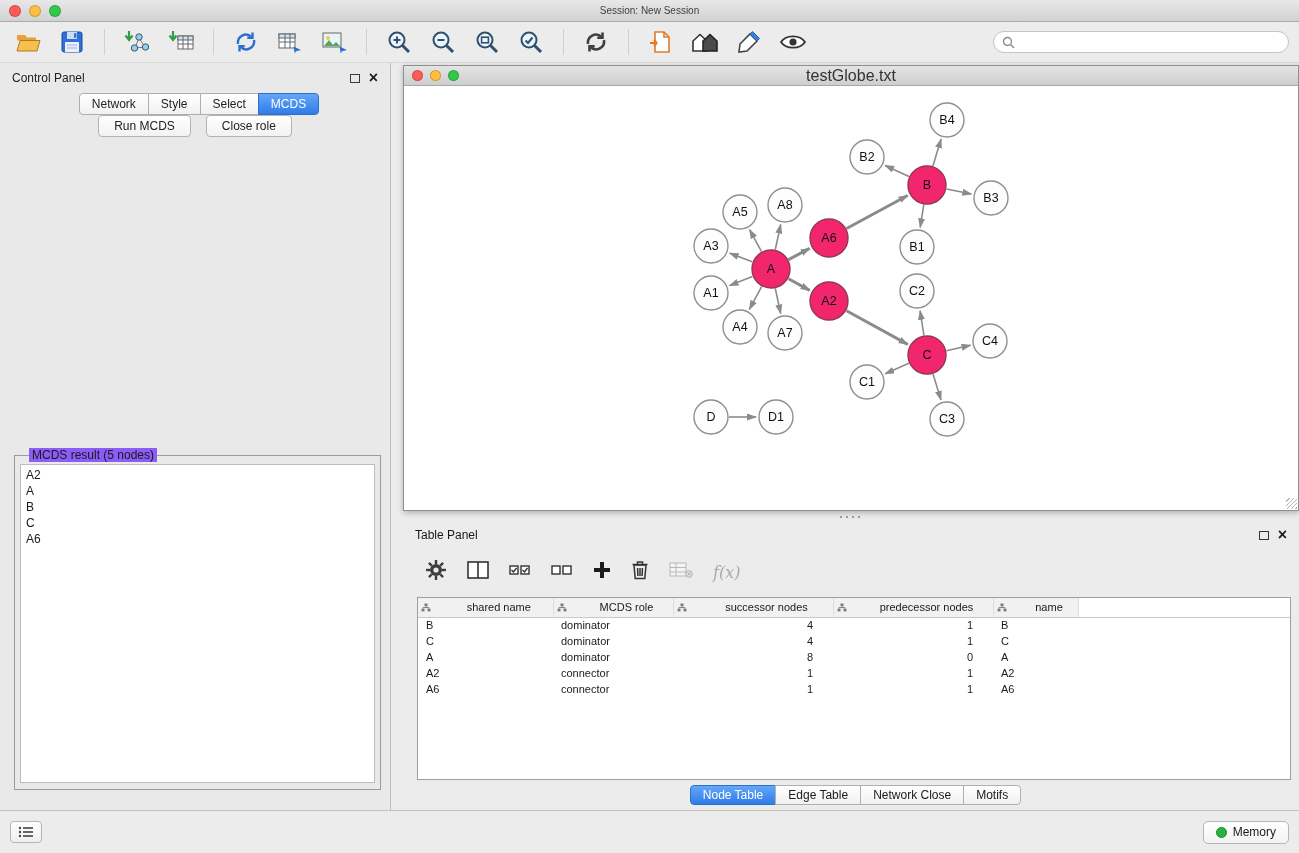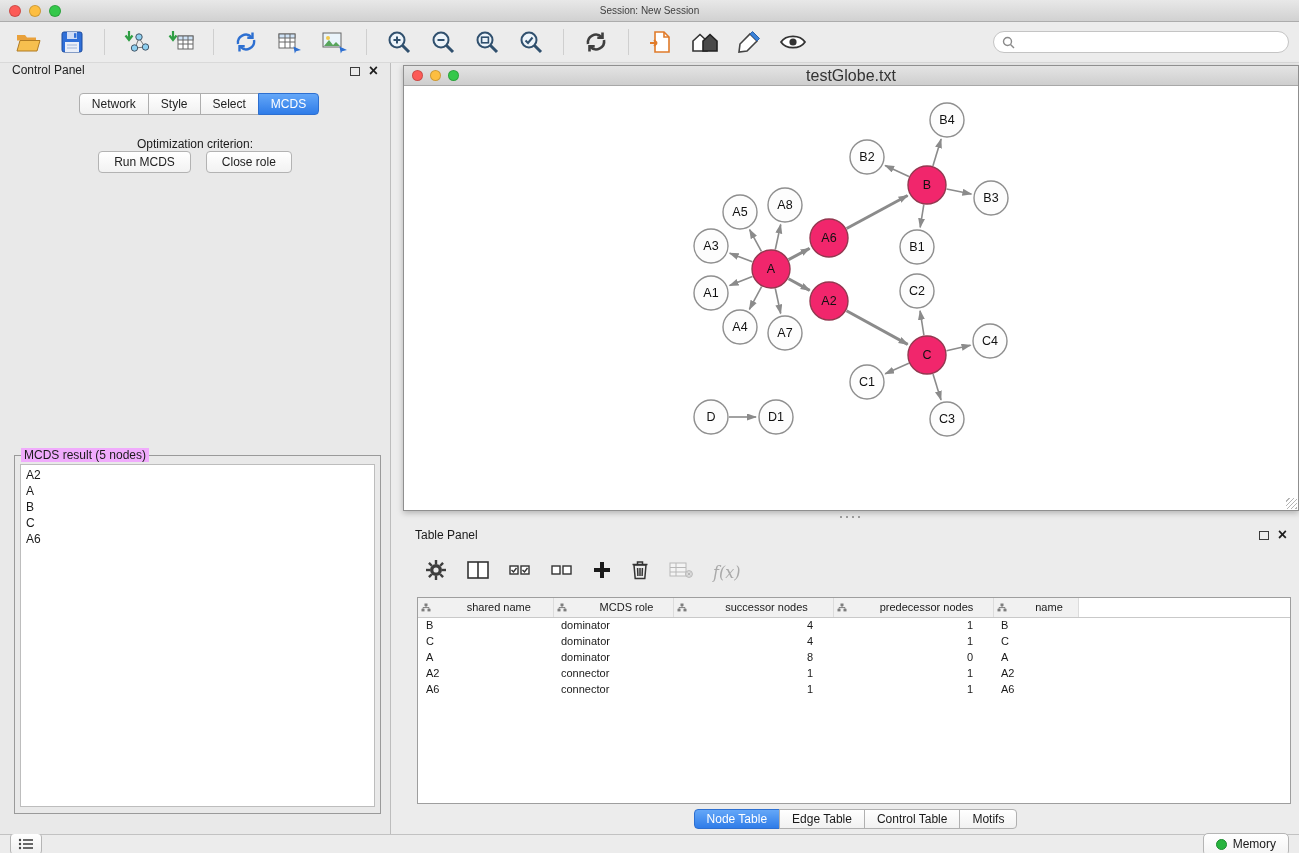--- a/index.html
+++ b/index.html
@@ -14,39 +14,39 @@
 .win-title{font-size:10px;color:#3f3f3f}
 
 .toolbar{height:41px;flex:none;display:flex;align-items:center;padding:0 10px;gap:8px;border-bottom:1px solid #d9d9d9}
 .tbtn{height:34px;min-width:36px;display:flex;align-items:center;justify-content:center;border-radius:4px;cursor:default}
 .sep{width:1px;height:26px;background:#cfcfcf;margin:0 6px;flex:none}
 .search{margin-left:auto;width:296px;height:22px;background:#fff;border:1px solid #c4c4c4;border-radius:12px;display:flex;align-items:center;padding:0 8px;gap:5px}
 .search input{border:none;outline:none;flex:1;font-size:12px;background:transparent;font-family:inherit}
 
 .main{flex:1;display:flex;min-height:0}
 .control-panel{width:391px;flex:none;background:#e9e9e9;border-right:1px solid #bdbdbd;position:relative}
-.cp-header{height:30px;display:flex;align-items:flex-start;padding:0 12px;font-size:12px;color:#222}
+.cp-header{height:30px;display:flex;align-items:center;padding:0 12px;font-size:12px;color:#222}
 .panel-icons{margin-left:auto;display:flex;align-items:center;gap:9px}
 .float-icon{width:10px;height:9px;border:1.5px solid #3a3a3a;display:inline-block}
 .close-icon{font-size:16px;font-weight:bold;color:#1d1d1d;line-height:1}
 .cp-tabs{display:flex;justify-content:center}
 .cp-tab{border:1px solid #aeaeae;margin-left:-1px;padding:3px 12px;font-size:12px;background:linear-gradient(#fff,#f1f1f1);color:#222}
 .cp-tab:first-child{border-radius:4px 0 0 4px;margin-left:8px}
 .cp-tab:last-child{border-radius:0 4px 4px 0}
 .cp-tab.active{background:linear-gradient(#64a7f8,#2f7ce8);border-color:#2d6fd0;color:#fff}
 .opt-label{text-align:center;font-size:12px;margin-top:22px}
 .dropdown{width:314px;height:23px;margin:9px auto 0;background:#fff;border:1px solid #ababab;border-radius:4px;display:flex;align-items:center;overflow:hidden}
 .dd-text{flex:1;font-size:12px;padding-left:8px;white-space:nowrap}
 .dd-stepper{width:19px;height:100%;background:linear-gradient(#79aef9,#3a80ec);display:flex;flex-direction:column;align-items:center;justify-content:center;gap:2px;border-radius:0 3px 3px 0;flex:none}
 .dd-up{width:0;height:0;border-left:3.5px solid transparent;border-right:3.5px solid transparent;border-bottom:4.5px solid #fff}
 .dd-down{width:0;height:0;border-left:3.5px solid transparent;border-right:3.5px solid transparent;border-top:4.5px solid #fff}
 .cp-buttons{display:flex;justify-content:center;gap:15px;}
 .cp-buttons button{font-family:inherit;font-size:12px;padding:3px 15px;background:linear-gradient(#fff,#f2f2f2);border:1px solid #b3b3b3;border-radius:4px;color:#222}
 .result-box{position:absolute;left:14px;right:9px;top:392px;bottom:20px;border:1px solid #9a9a9a}
-.result-legend{position:absolute;top:-8px;left:6px;background:#f0abfc;padding:0 3px;font-size:12px}
+.result-legend{position:absolute;top:-8px;left:14px;background:#8b5cf6;padding:0 3px;font-size:12px}
 .result-list{position:absolute;left:5px;right:5px;top:8px;bottom:6px;background:#fff;border:1px solid #bdbdbd;font-size:12px;padding:2px 5px;overflow:auto}
 .result-list div{line-height:16px}
 
 .right{flex:1;display:flex;flex-direction:column;padding:2px 0 0 12px;min-width:0}
 .network-window{height:446px;flex:none;border:1px solid #8f8f8f;background:#fff;display:flex;flex-direction:column;box-shadow:0 2px 6px rgba(0,0,0,.25)}
 .nw-titlebar{height:20px;flex:none;background:linear-gradient(#e4e4e4,#cecece);border-bottom:1px solid #a8a8a8;position:relative;display:flex;align-items:center;justify-content:center}
 .nw-lights{position:absolute;left:8px;top:4px;display:flex;gap:7px}
 .nw-lights .light{width:11px;height:11px}
 .nw-title{font-size:16px;color:#333}
 .canvas{flex:1;position:relative;background:#fff;min-height:0}
@@ -71,21 +71,21 @@
 .th-inner{display:flex;align-items:center;gap:17px}
 .th-inner span{flex:1;text-align:center;white-space:nowrap;overflow:hidden}
 td{font-size:11px;padding:1px 8px;height:16px;white-space:nowrap;overflow:hidden}
 td.num{text-align:right;padding-right:20px}
 .tp-tabs{height:30px;flex:none;display:flex;align-items:center;justify-content:center}
 .tp-tab{border:1px solid #b0b0b0;margin-left:-1px;padding:2px 12px;font-size:12px;background:linear-gradient(#fff,#f1f1f1)}
 .tp-tab:first-child{border-radius:4px 0 0 4px;margin-left:9px}
 .tp-tab:last-child{border-radius:0 4px 4px 0}
 .tp-tab.active{background:linear-gradient(#64a7f8,#2f7ce8);border-color:#2d6fd0;color:#fff}
 
-.statusbar{height:19px;flex:none;border-top:1px solid #c2c2c2;display:flex;align-items:center;padding:0 10px;background:#ececec}
+.statusbar{height:43px;flex:none;border-top:1px solid #c2c2c2;display:flex;align-items:center;padding:0 10px;background:#ececec}
 .list-btn{width:32px;height:22px;border:1px solid #b5b5b5;border-radius:4px;background:linear-gradient(#fff,#efefef);display:flex;align-items:center;justify-content:center}
 .memory-btn{margin-left:auto;height:23px;border:1px solid #b5b5b5;border-radius:5px;background:linear-gradient(#fff,#f3f3f3);display:flex;align-items:center;gap:6px;padding:0 12px;font-size:12px}
 .mem-dot{width:11px;height:11px;border-radius:50%;background:#27b43e;border:1px solid #1d8c30}
 </style>
 </head>
 <body>
 
 <div class="app">
 
   <div class="titlebar">
@@ -245,21 +245,20 @@
           <span class="float-icon"></span>
           <span class="close-icon">×</span>
         </span>
       </div>
       <div class="cp-tabs">
         <div class="cp-tab">Network</div>
         <div class="cp-tab">Style</div>
         <div class="cp-tab">Select</div>
         <div class="cp-tab active">MCDS</div>
       </div>
-      <div class="opt-label">Optimization criterion:</div>
       <div class="cp-buttons">
         <button>Run MCDS</button>
         <button>Close role</button>
       </div>
       <div class="result-box">
         <span class="result-legend">MCDS result (5 nodes)</span>
         <div class="result-list" id="result-list">
             <div>A2</div>
             <div>A</div>
             <div>B</div>
@@ -582,21 +581,21 @@
                   <td class="num">1</td>
                   <td>A6</td>
                   <td></td>
                 </tr>
               </tbody>
           </table>
         </div>
         <div class="tp-tabs">
           <div class="tp-tab active">Node Table</div>
           <div class="tp-tab">Edge Table</div>
-          <div class="tp-tab">Control Table</div>
+          <div class="tp-tab">Network Close</div>
           <div class="tp-tab">Motifs</div>
         </div>
       </div>
     </div>
   </div>
 
   <div class="statusbar">
     <div class="list-btn">
       <svg width="16" height="12" viewBox="0 0 16 12">
         <circle cx="2" cy="2" r="1.2" fill="#444"></circle>

